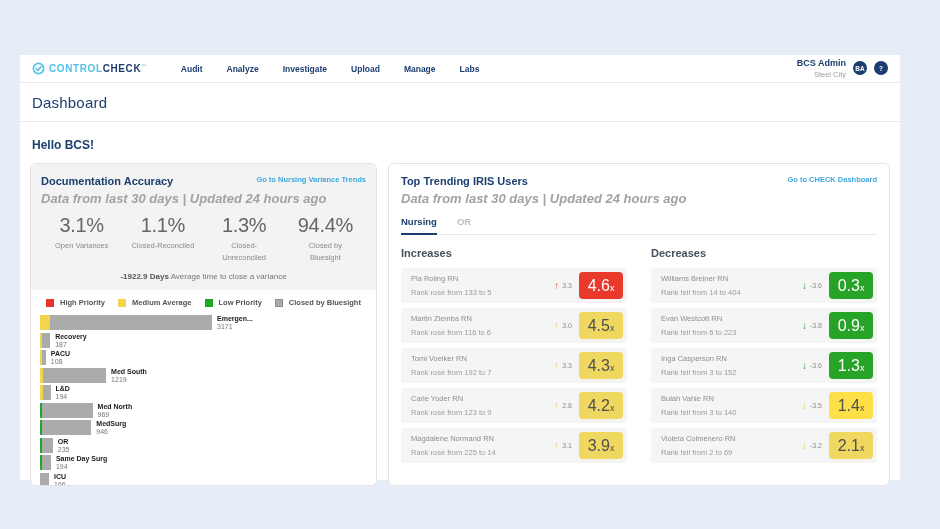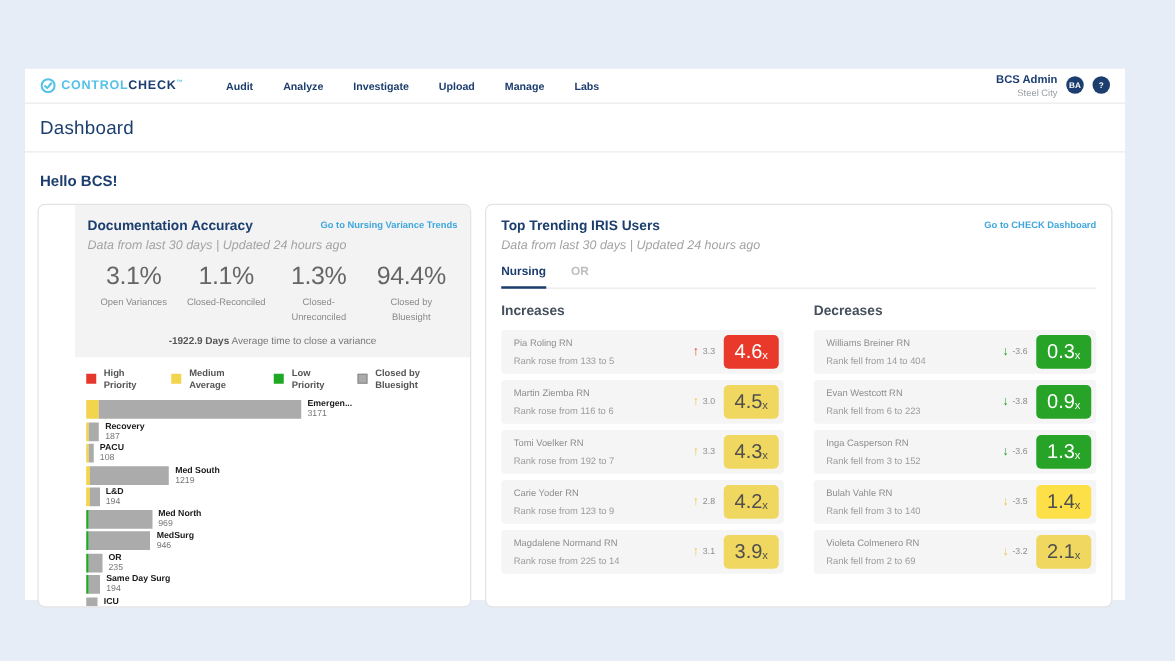--- a/index.html
+++ b/index.html
@@ -24,25 +24,25 @@
   .circle-btn { width:14px; height:14px; border-radius:50%; background:#1C3E6E; color:#fff;
     font-size:6.5px; font-weight:bold; display:flex; align-items:center; justify-content:center; cursor:pointer; }
 
   
   .titlebar { height:39px; display:flex; align-items:center; padding:0 12px;
     border-bottom:1px solid #EAEAEA; font-size:15px; color:#1C3E6E; font-weight:500; letter-spacing:0.2px; }
 
   .content { padding:4px 10px 0; }
   .greeting { font-size:12px; font-weight:bold; color:#1C3E6E; margin:12px 0 11px 2px; }
   .cards { display:flex; gap:11px; height:323px; }
-  .card { border:1px solid #E3E3E3; border-radius:6px; background:#fff; overflow:hidden;padding-left:29px; }
+  .card { border:1px solid #E3E3E3; border-radius:6px; background:#fff; overflow:hidden; }
 
   .card-title { font-size:11px; font-weight:bold; color:#1C3E6E; }
   .card-link { font-size:7.5px; color:#41A8DD; font-weight:600; cursor:pointer; }
-  .card-sub { font-size:10px; font-style:italic; color:#A3A3A3; margin-top:4px; }
+  .card-sub { font-size:13px; font-style:italic; color:#A3A3A3; margin-top:4px;font-weight:bold; }
   .card-head { display:flex; justify-content:space-between; align-items:flex-start; }
 
   
   .card-left { width:347px; display:flex; flex-direction:column; flex:none; }
   .da-header { background:#F3F3F3; padding:11px 10px 9px; }
   .stats { display:flex; margin-top:8px; }
   .stat { flex:1; text-align:center; }
   .stat-val { font-size:20px; color:#666; letter-spacing:-0.3px; }
   .stat-label { font-size:7.5px; color:#8A8A8A; margin-top:3px; line-height:1.6; }
   .avg { text-align:center; font-size:8px; color:#777; margin-top:8px; }

